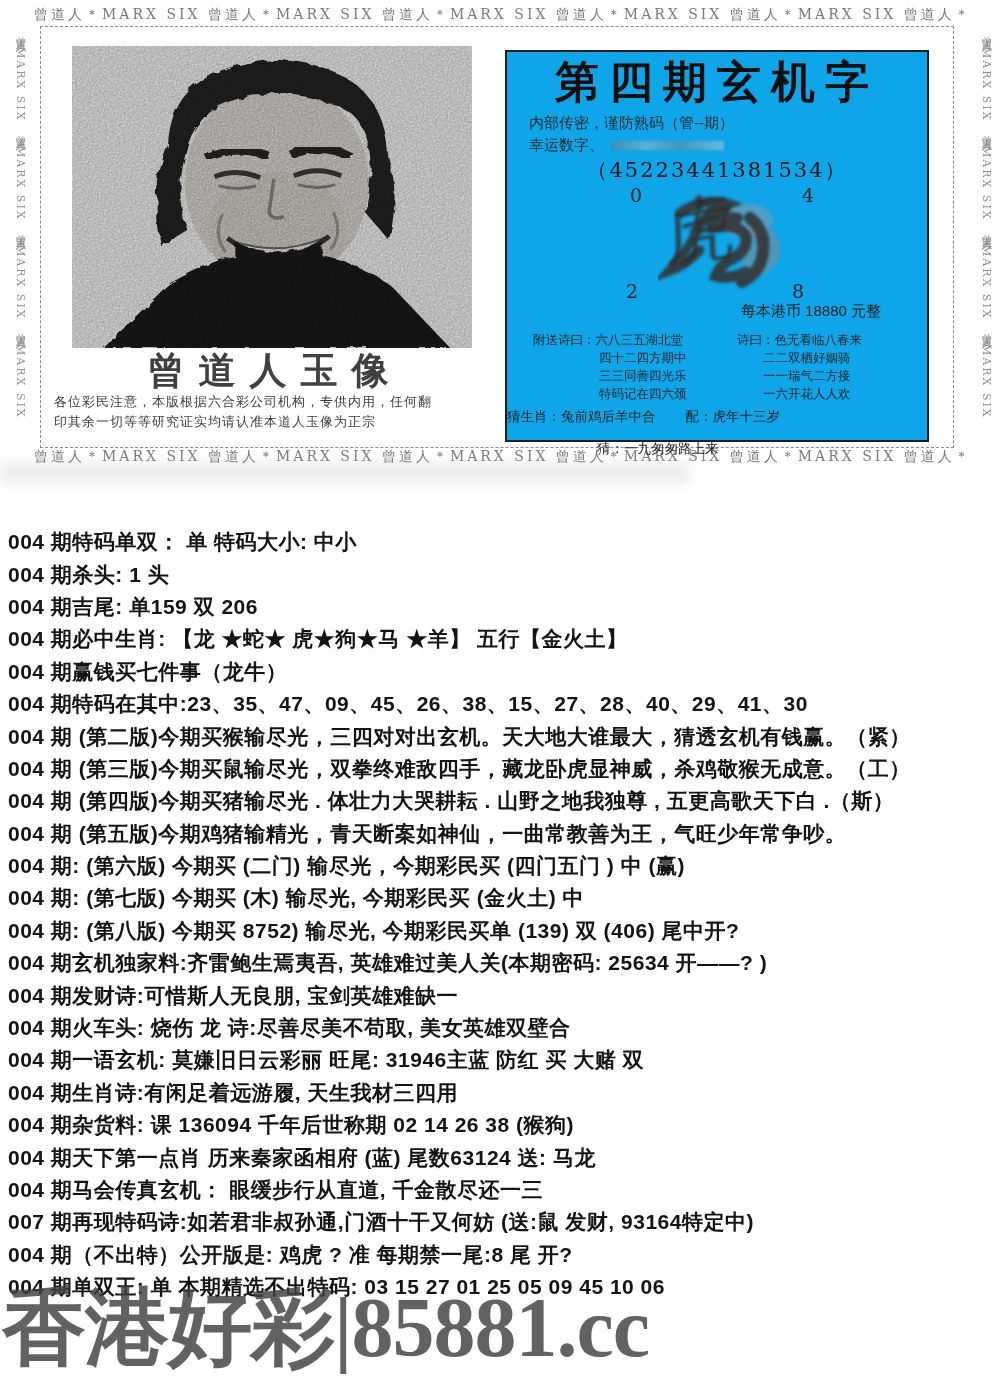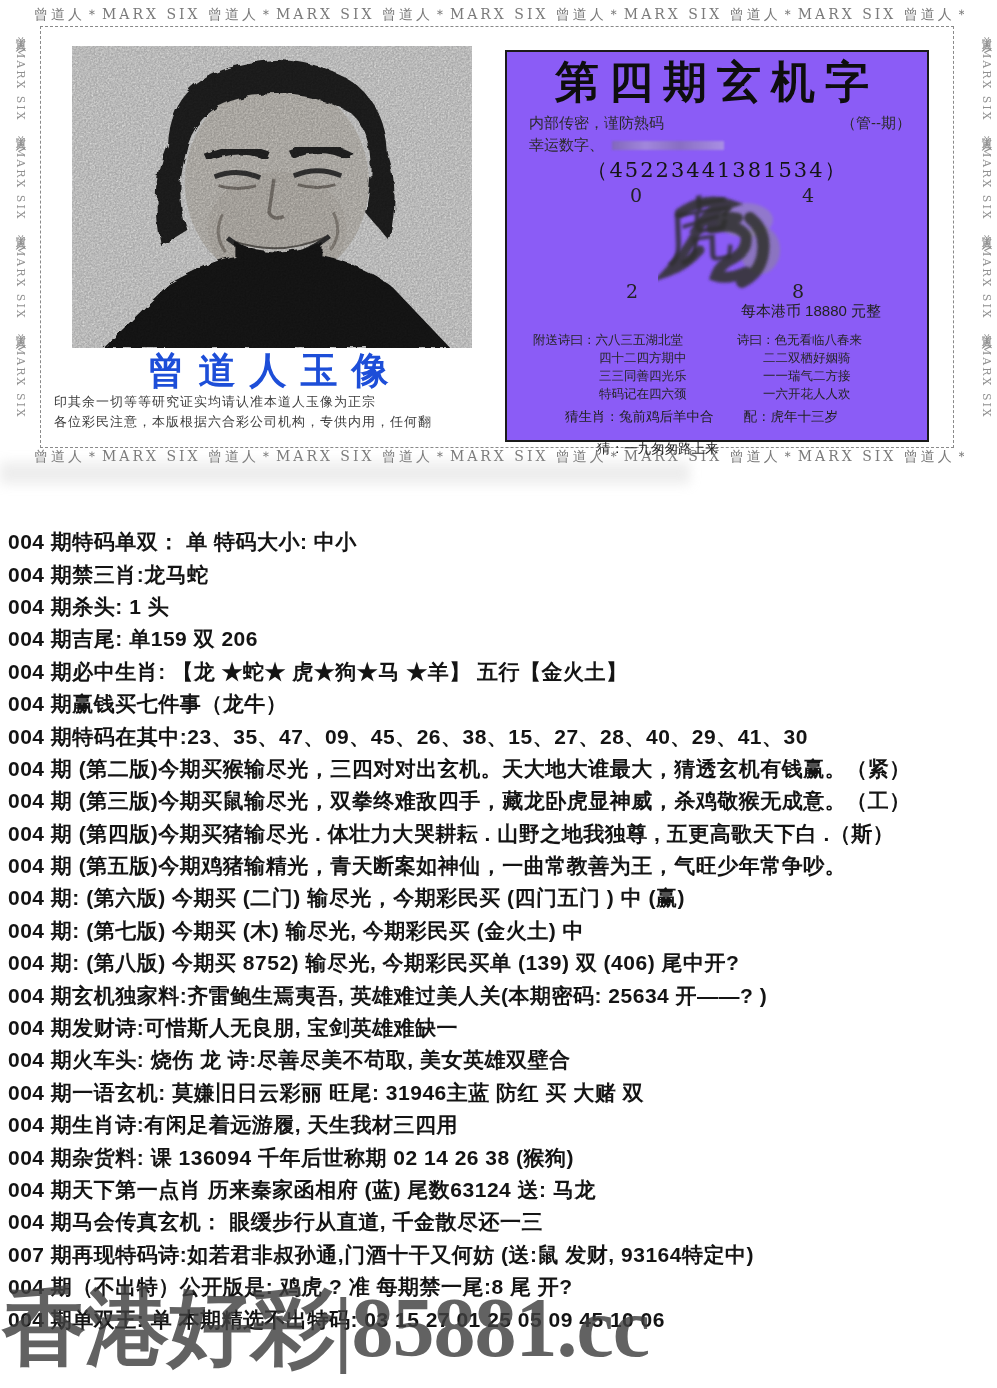--- a/index.html
+++ b/index.html
@@ -23,37 +23,37 @@
   .border-right{right:4px;}
   .outer-box{
     position:absolute;left:40px;top:26px;width:912px;height:420px;
     border:1px dashed #8a8a8a;background:#fff;
   }
   .smudge{position:absolute;left:0;top:462px;width:690px;height:22px;background:#b9b9b9;opacity:.25;filter:blur(6px);}
   
   .portrait{position:absolute;left:72px;top:46px;width:400px;height:302px;}
   .photo-caption{
     position:absolute;left:60px;top:346px;width:430px;text-align:center;
-    font-size:37px;font-weight:700;letter-spacing:14px;color:#1d4ed8;
+    font-size:37px;font-weight:700;letter-spacing:14px;color:#404040;
     font-family:"DejaVu Serif",serif;
   }
   .photo-notes{
     position:absolute;left:54px;top:392px;width:444px;
     font-size:13px;line-height:20px;color:#3d3d3d;filter:blur(.4px);letter-spacing:1px;
   }
   
   .mystic-box{
     position:absolute;left:505px;top:50px;width:424px;height:392px;
-    border:2px solid #1b1b1b;background:#8b5cf6;box-sizing:border-box;
+    border:2px solid #1b1b1b;background:#0ea5e9;box-sizing:border-box;
   }
   .mystic-title{
     text-align:center;margin-top:6px;font-size:44px;font-weight:700;letter-spacing:10px;
     color:#0e0e0e;font-family:"DejaVu Serif",serif;line-height:1.1;
   }
-  .sub-row{display:flex;justify-content:space-between;padding:8px 16px 0 22px;font-size:15px;color:#2a2a2a;filter:blur(.3px);}
+  .sub-row{display:flex;padding:8px 16px 0 22px;font-size:15px;color:#2a2a2a;filter:blur(.3px);}
   .lucky-row{padding:3px 0 0 22px;font-size:15px;color:#2a2a2a;display:flex;align-items:center;gap:8px;filter:blur(.3px);}
   .ink-smear{width:112px;height:9px;background:linear-gradient(90deg,#777,#bdbdbd 30%,#868686 60%,#cfcfcf);opacity:.45;filter:blur(1px);}
   .code-line{text-align:center;font-size:21px;letter-spacing:2px;margin-top:1px;color:#141414;font-family:"DejaVu Serif",serif;}
   .tiger-wrap{position:relative;width:230px;height:112px;margin:4px auto 0;}
   .corner{position:absolute;font-size:19px;color:#222;font-family:"DejaVu Serif",serif;}
   .corner.tl{left:28px;top:-4px;}
   .corner.tr{right:18px;top:-4px;}
   .corner.bl{left:24px;bottom:-2px;}
   .corner.br{right:28px;bottom:-2px;}
   .tiger-art{position:absolute;left:48px;top:0;}
@@ -61,21 +61,21 @@
     position:absolute;left:62px;top:6px;font-size:72px;line-height:1;color:#2e2e2e;
     filter:blur(1.4px);transform:rotate(-8deg) skewX(-6deg);opacity:.85;
     font-family:"DejaVu Serif",serif;
   }
   .price-line{text-align:right;padding-right:46px;font-size:15px;margin-top:2px;color:#222;filter:blur(.3px);}
   .poems{display:flex;margin-top:10px;font-size:12.5px;line-height:18px;color:#262626;filter:blur(.35px);}
   .poem-left{margin-left:26px;width:202px;}
   .poem-left div:not(:first-child){padding-left:66px;}
   .poem-right{margin-left:2px;width:180px;}
   .poem-right div:not(:first-child){padding-left:26px;}
-  .guess-row{display:flex;gap:30px;padding-left:58px;font-size:13.5px;margin-top:5px;color:#222;filter:blur(.3px);}
+  .guess-row{display:flex;gap:30px;font-size:13.5px;margin-top:5px;color:#222;filter:blur(.3px);}
   .guess-row2{padding-left:90px;font-size:13.5px;margin-top:14px;color:#222;filter:blur(.3px);}
   
   .body-lines{position:absolute;left:8px;top:526px;width:986px;}
   .bline{
     height:32.4px;display:flex;align-items:center;white-space:nowrap;
     font-size:21px;font-weight:600;color:#141414;letter-spacing:.5px;
   }
   
   .watermark{
     position:absolute;left:2px;top:1282px;z-index:10;white-space:nowrap;
@@ -119,22 +119,22 @@
   <path d="M150,170 Q140,190 153,208" stroke="#a39c93" stroke-width="3" fill="none"></path>
   <path d="M262,168 Q272,188 259,206" stroke="#a39c93" stroke-width="3" fill="none"></path>
   <path d="M158,196 Q205,230 254,193 Q206,214 158,196 Z" fill="#f6f4f0" stroke="#6e6a64" stroke-width="2"></path>
   <path d="M155,194 Q205,233 258,192" stroke="#3a3a3a" stroke-width="5" fill="none"></path>
   <path d="M30,305 L96,240 Q140,216 162,212 L162,198 Q205,217 250,198 L250,212 Q292,220 322,244 L380,305 Z" fill="#1a1a1a" filter="url(#rough)"></path>
   <rect x="0" y="0" width="400" height="305" filter="url(#grain)" opacity="0.32"></rect>
 </svg>
 
 <div class="photo-caption">曾道人玉像</div>
 <div class="photo-notes">
+  <div>各位彩民注意，本版根据六合彩公司机构，专供内用，任何翻</div>
   <div>印其余一切等等研究证实均请认准本道人玉像为正宗</div>
-  <div>各位彩民注意，本版根据六合彩公司机构，专供内用，任何翻</div>
 </div>
 
 <div class="mystic-box">
   <div class="mystic-title">第四期玄机字</div>
   <div class="sub-row">
     <span>内部传密，谨防熟码</span>
     <span>（管--期）</span>
   </div>
   <div class="lucky-row">
     <span>幸运数字、</span>
@@ -184,21 +184,20 @@
 
   <div class="guess-row">
     <span>猜生肖：兔前鸡后羊中合</span>
     <span>配：虎年十三岁</span>
   </div>
   <div class="guess-row2">猜：一九匆匆路上来</div>
 </div>
 
 <div class="body-lines">
     <div class="bline">004 期特码单双：  单   特码大小: 中小</div>
-    <div class="bline">004 期禁三肖:龙马蛇</div>
     <div class="bline">004 期杀头: 1 头</div>
     <div class="bline">004 期吉尾: 单159   双 206</div>
     <div class="bline">004 期必中生肖: 【龙 ★蛇★ 虎★狗★马 ★羊】 五行【金火土】</div>
     <div class="bline">004 期赢钱买七件事（龙牛）</div>
     <div class="bline">004 期特码在其中:23、35、47、09、45、26、38、15、27、28、40、29、41、30</div>
     <div class="bline">004 期 (第二版)今期买猴输尽光，三四对对出玄机。天大地大谁最大，猜透玄机有钱赢。（紧）</div>
     <div class="bline">004 期 (第三版)今期买鼠输尽光，双拳终难敌四手，藏龙卧虎显神威，杀鸡敬猴无成意。（工）</div>
     <div class="bline">004 期 (第四版)今期买猪输尽光 . 体壮力大哭耕耘 . 山野之地我独尊 , 五更高歌天下白 .（斯）</div>
     <div class="bline">004 期 (第五版)今期鸡猪输精光，青天断案如神仙，一曲常教善为王，气旺少年常争吵。</div>
     <div class="bline">004 期: (第六版) 今期买 (二门) 输尽光，今期彩民买 (四门五门 )  中  (赢)</div>

